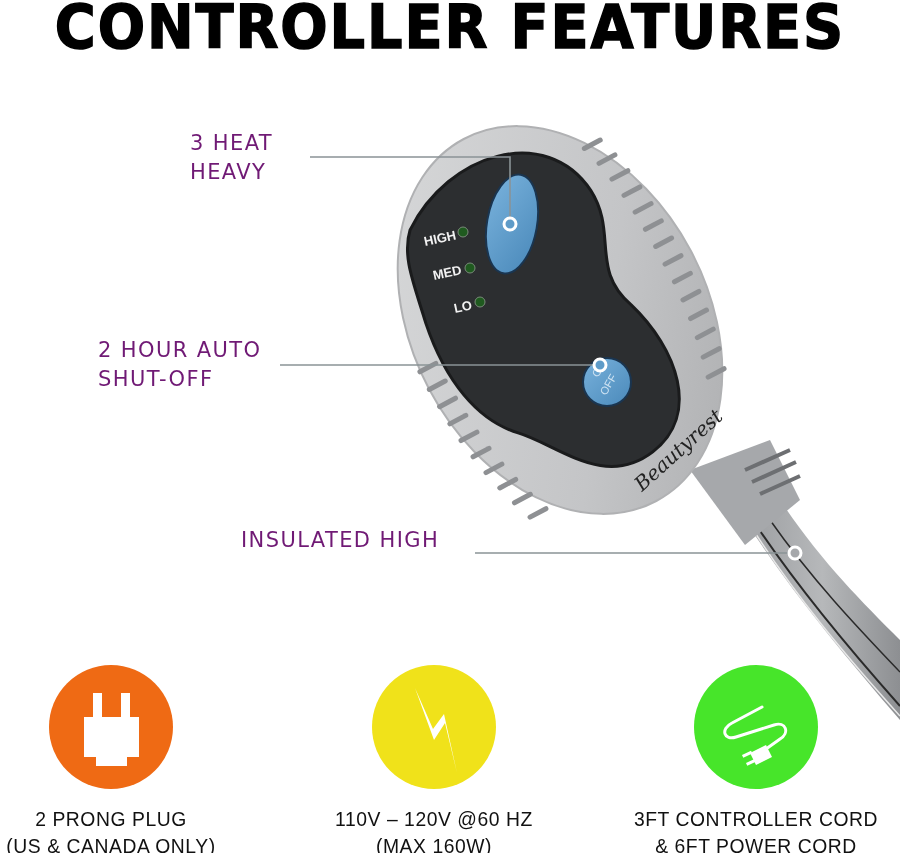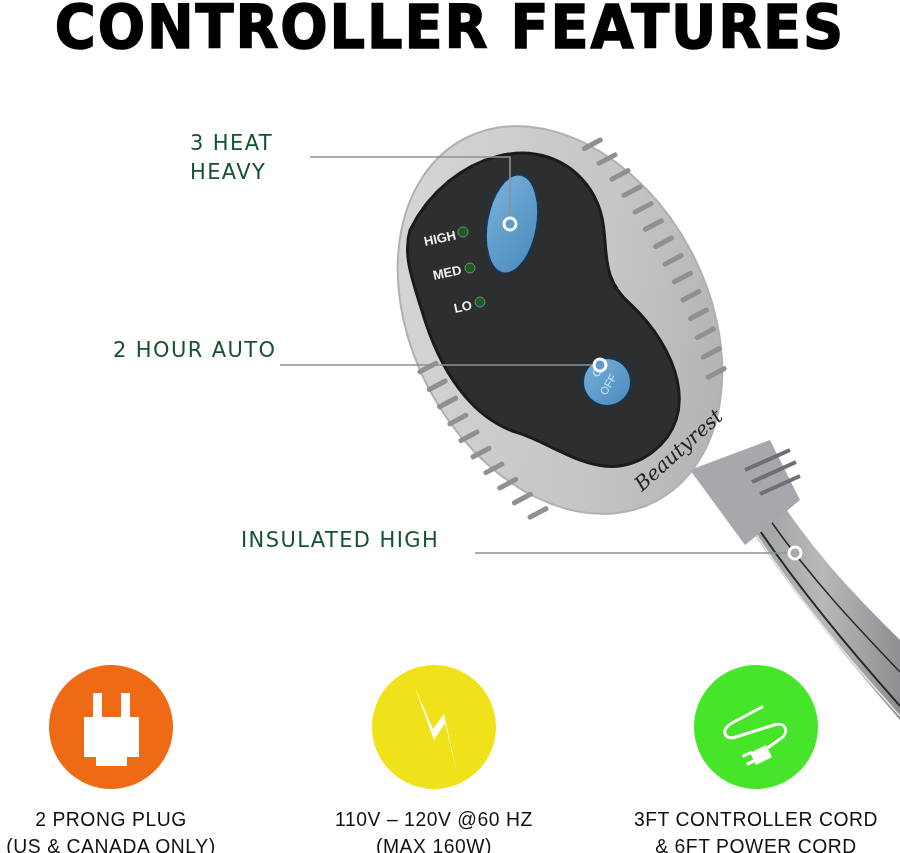--- a/index.html
+++ b/index.html
@@ -5,21 +5,21 @@
   html, body { margin: 0; padding: 0; background: #ffffff; }
   body { width: 900px; height: 853px; position: relative; overflow: hidden; font-family: "DejaVu Sans", sans-serif; }
   .title {
     position: absolute; left: 0; top: -8px; width: 900px; text-align: center;
     font-family: "DejaVu Sans", sans-serif; font-weight: 900; font-size: 60px;
     letter-spacing: 2px; color: #000; transform: scaleX(0.93); transform-origin: center;
     -webkit-text-stroke: 1.5px #000;
   }
   .callout {
     position: absolute; font-family: "DejaVu Sans", sans-serif; font-size: 21px;
-    letter-spacing: 1.4px; line-height: 29px; color: #14532d; font-weight: 400;
+    letter-spacing: 1.4px; line-height: 29px; color: #701a75; font-weight: 400;
   }
   .callout span { display: block; }
   .art { position: absolute; left: 0; top: 0; width: 900px; height: 853px; }
   .feature {
     position: absolute; top: 665px; width: 300px; text-align: center;
   }
   .feature .circle { width: 124px; height: 124px; border-radius: 50%; margin: 0 auto; position: relative; }
   .feature .circle svg { position: absolute; left: 0; top: 0; }
   .feature .cap {
     margin-top: 16px; font-family: "Liberation Sans", sans-serif; font-size: 21px;
@@ -122,22 +122,23 @@
     <circle cx="510" cy="224" r="6"></circle>
     <circle cx="600" cy="365" r="6"></circle>
     <circle cx="795" cy="553" r="6" fill="#a6a8ab"></circle>
   </g>
 </svg>
 
 <div class="callout" style="left:190px; top:129px;">
   <span>3 HEAT</span>
     <span>HEAVY</span>
 </div>
-<div class="callout" style="left:113px; top:336px;">
+<div class="callout" style="left:98px; top:336px;">
   <span>2 HOUR AUTO</span>
+    <span>SHUT-OFF</span>
 </div>
 <div class="callout" style="left:241px; top:526px;">
     <span>INSULATED HIGH</span>
 </div>
 
 <div class="feature" style="left:-39px;">
   <div class="circle" style="background:#ef6a14;">
     <svg width="124" height="124" viewBox="0 0 124 124">
       <rect x="44" y="28" width="9" height="24" fill="#fff"></rect>
       <rect x="72" y="28" width="9" height="24" fill="#fff"></rect>

